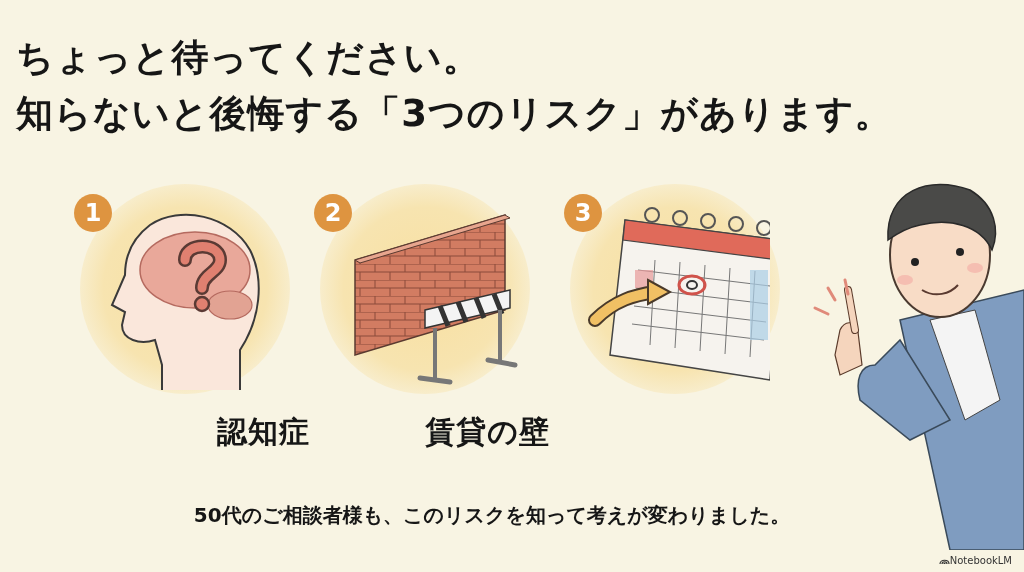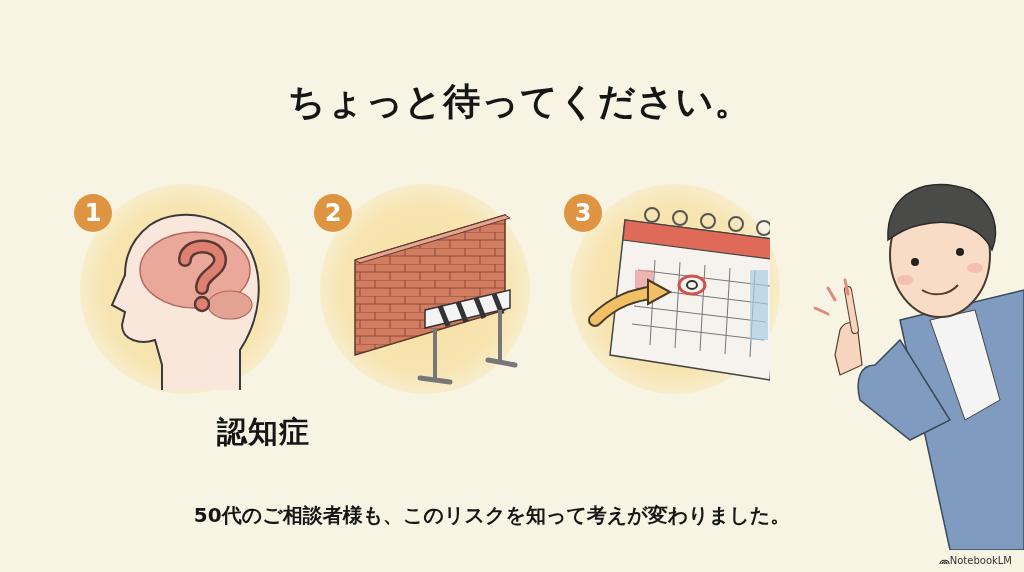--- a/index.html
+++ b/index.html
@@ -5,22 +5,22 @@
     html, body { margin: 0; padding: 0; }
     body {
       width: 1024px; height: 572px; overflow: hidden;
       background: #f8f4e3;
       font-family: "DejaVu Sans", sans-serif;
       position: relative;
       color: #161616;
     }
     .title {
       position: absolute; left: 16px; right: 0; top: 30px;
-      text-align: center; font-weight: bold;
-      font-size: 37px; line-height: 56px; letter-spacing: 1px; margin-top: 44px;
+      text-align: left; font-weight: bold;
+      font-size: 37px; line-height: 56px; letter-spacing: 1px;
     }
     .risk {
       position: absolute; top: 180px; width: 250px; height: 280px;
     }
     .risk .blob {
       position: absolute; left: 20px; top: 4px; width: 210px; height: 210px;
       border-radius: 50%;
       background: radial-gradient(circle at 50% 50%, #f8dfa0 0%, #f7e4b0 55%, rgba(248,236,200,0.6) 75%, rgba(248,244,227,0) 100%);
     }
     .risk .badge {
@@ -41,20 +41,21 @@
     .brand {
       position: absolute; right: 12px; bottom: 6px;
       font-size: 10px; color: #333; display: flex; align-items: center; gap: 0;
     }
   </style>
 </head>
 <body>
 
 <div class="title">
   <div>ちょっと待ってください。</div>
+  <div>知らないと後悔する「3つのリスク」があります。</div>
 </div>
 
 <div class="risk" style="left:60px;">
   <div class="blob"></div>
   <div class="badge">1</div>
   <svg class="illus" width="190" height="200" viewBox="0 0 190 200">
     <path d="M150,190 L150,150 C170,120 175,80 160,50 C140,15 90,5 60,25 C40,40 35,60 35,75 L22,105 L35,112 L32,125 C32,140 50,145 65,140 L72,165 L72,190" fill="#fae7db" stroke="#3a3a3a" stroke-width="2"></path>
     <ellipse cx="105" cy="70" rx="55" ry="38" fill="#e9a89a" stroke="#b56a5f" stroke-width="1.5"></ellipse>
     <ellipse cx="140" cy="105" rx="22" ry="14" fill="#e2a393" stroke="#b56a5f" stroke-width="1.2"></ellipse>
     <path d="M95,60 C95,42 130,42 130,60 C130,72 112,74 112,88" fill="none" stroke="#5a3a34" stroke-width="14" stroke-linecap="round"></path>
@@ -74,20 +75,21 @@
         <path d="M0,0 H30 M0,8 H30 M15,0 V8 M0,8 V16 M30,8 V16" stroke="#8a4a3a" stroke-width="1"></path>
       </pattern>
     </defs>
     <polygon points="25,60 175,15 175,110 25,155" fill="url(#bricks)" stroke="#5a3a30" stroke-width="1.5"></polygon>
     <polygon points="25,60 175,15 180,18 30,63" fill="#e7a58e" stroke="#5a3a30" stroke-width="1"></polygon>
     <polygon points="95,110 180,90 180,108 95,128" fill="#f4f4f4" stroke="#333" stroke-width="1.5"></polygon>
     <path d="M110,106 L118,126 M128,102 L136,122 M146,98 L154,118 M164,94 L172,114" stroke="#333" stroke-width="5"></path>
     <path d="M105,128 L105,178 M170,110 L170,162" stroke="#777" stroke-width="4"></path>
     <path d="M90,178 L120,182 M158,160 L185,165" stroke="#777" stroke-width="5" stroke-linecap="round"></path>
   </svg>
+  <div class="label">賃貸の壁</div>
 </div>
 
 <div class="risk" style="left:550px;">
   <div class="blob"></div>
   <div class="badge">3</div>
   <svg class="illus" width="190" height="200" viewBox="0 0 190 200">
     <polygon points="45,20 200,40 190,180 30,155" fill="#f6f3ee" stroke="#444" stroke-width="1.5"></polygon>
     <polygon points="45,20 200,40 198,60 43,40" fill="#e06a5a" stroke="#444" stroke-width="1.2"></polygon>
     <g fill="none" stroke="#555" stroke-width="2">
       <circle cx="72" cy="15" r="7"></circle>

